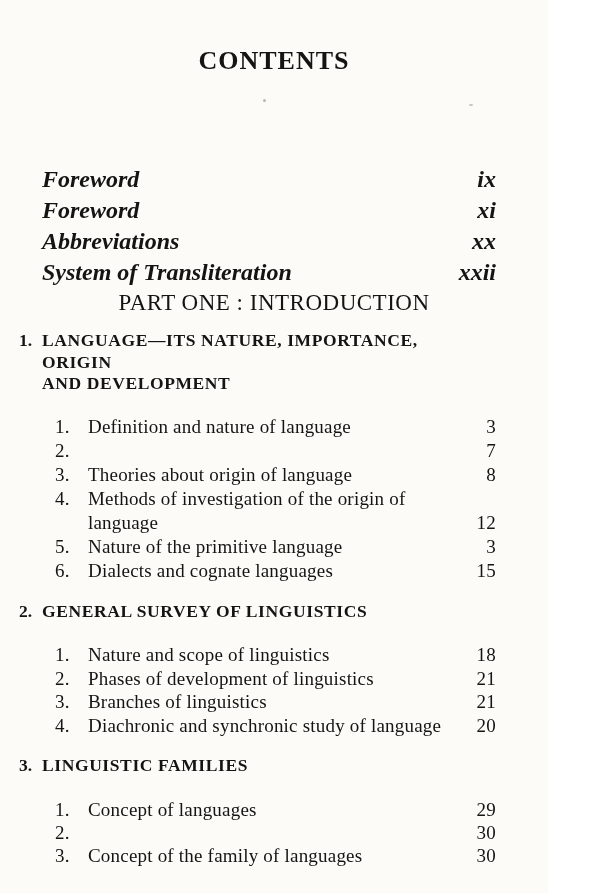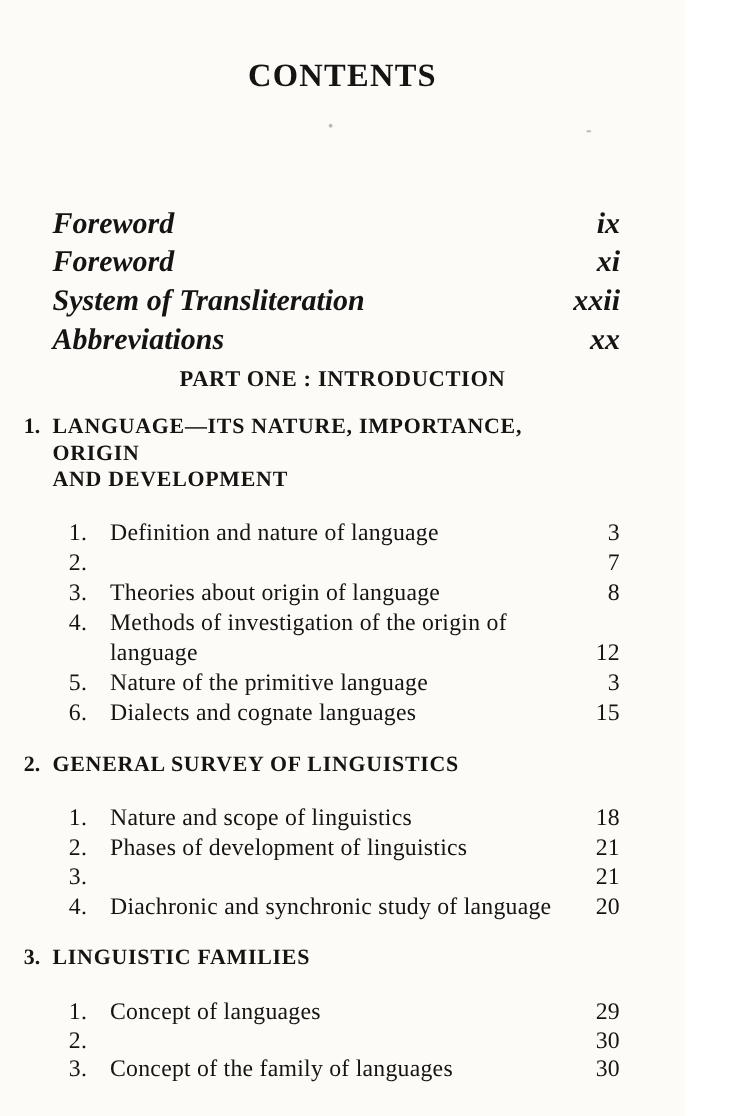--- a/index.html
+++ b/index.html
@@ -30,23 +30,23 @@
     justify-content: space-between;
     align-items: baseline;
     font-size: 24px;
     line-height: 31px;
     font-weight: bold;
     font-style: italic;
   }
   .part-heading {
     margin: 0;
     text-align: center;
-    font-size: 18px;
+    font-size: 23px;
     line-height: 30px;
-    font-weight: bold;
+    font-weight: normal;
     letter-spacing: 0.5px;
   }
   .chapter-heading {
     display: flex;
     padding-left: 19px;
     padding-right: 60px;
     font-weight: bold;
     font-size: 17.5px;
     line-height: 21.5px;
     letter-spacing: 0.6px;
@@ -109,26 +109,26 @@
   <div class="front-matter">
     <div class="front-row">
       <span>Foreword</span>
       <span>ix</span>
     </div>
     <div class="front-row">
       <span>Foreword</span>
       <span>xi</span>
     </div>
     <div class="front-row">
+      <span>Abbreviations</span>
+      <span>xx</span>
+    </div>
+    <div class="front-row">
       <span>System of Transliteration</span>
       <span>xxii</span>
-    </div>
-    <div class="front-row">
-      <span>Abbreviations</span>
-      <span>xx</span>
     </div>
   </div>
 
   <h2 class="part-heading">PART ONE : INTRODUCTION</h2>
 
   <section>
     <div class="chapter-heading ch1-head">
       <span class="chapter-number">1.</span>
       <span class="chapter-title">LANGUAGE—ITS NATURE, IMPORTANCE, ORIGIN
 AND DEVELOPMENT</span>
@@ -178,20 +178,21 @@
         <span class="item-text">Nature and scope of linguistics</span>
         <span class="item-page">18</span>
       </div>
       <div class="item-row">
         <span class="item-number">2.</span>
         <span class="item-text">Phases of development of linguistics</span>
         <span class="item-page">21</span>
       </div>
       <div class="item-row">
         <span class="item-number">3.</span>
+        <span class="item-text">Branches of linguistics</span>
         <span class="item-page">21</span>
       </div>
       <div class="item-row">
         <span class="item-number">4.</span>
         <span class="item-text">Diachronic and synchronic study of language</span>
         <span class="item-page">20</span>
       </div>
     </div>
   </section>
 

